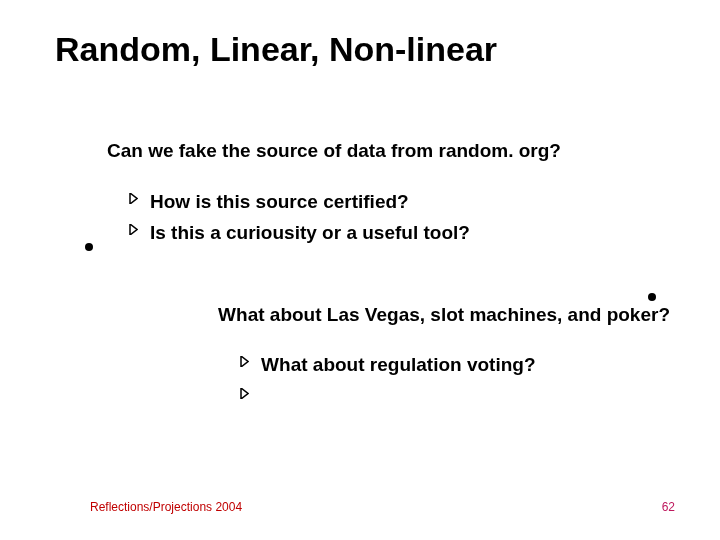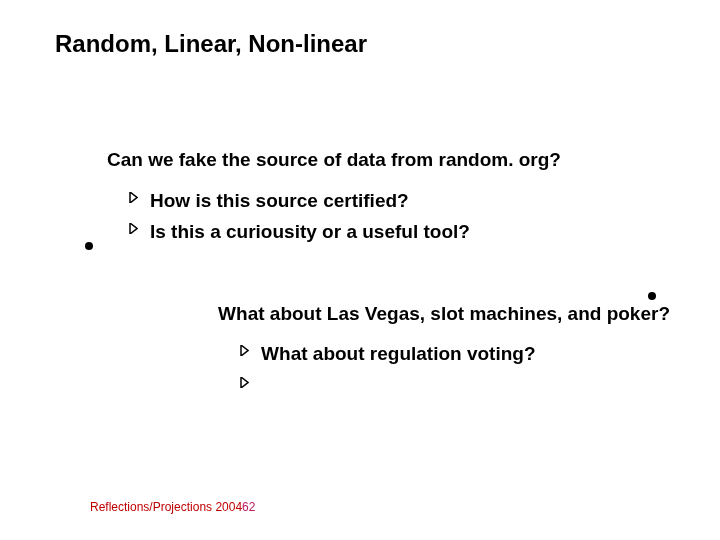--- a/index.html
+++ b/index.html
@@ -4,24 +4,24 @@
 <style>
   * { margin: 0; padding: 0; box-sizing: border-box; }
   html, body { width: 720px; height: 540px; }
   body {
     font-family: Arial, Helvetica, sans-serif;
     background: #ffffff;
     position: relative;
     padding: 30px 50px 0 55px;
   }
   .title {
-    font-size: 24px;
+    font-size: 34px;
     font-weight: bold;
     color: #000;
-    margin-bottom: 88px;
+    margin-bottom: 68px;
   }
   .body {
     padding-left: 30px;
   }
   .top-item {
     display: flex;
     align-items: flex-end;
     margin-bottom: 10px;
   }
   .top-item + .top-item { margin-top: 34px; flex-direction: column; }
@@ -34,21 +34,21 @@
     margin-top: 8px;
     margin-right: 14px;
   }
   .top-text {
     font-size: 19px;
     font-weight: bold;
     color: #000;
     line-height: 1.45;
   }
   .sub-list {
-    margin-top: 13px;
+    margin-top: 23px;
   }
   .sub-item {
     display: flex;
     align-items: flex-start;
     margin-left: 22px;
     margin-bottom: 4px;
   }
   .chevron {
     flex: 0 0 auto;
     margin-top: 5px;
@@ -61,20 +61,21 @@
     color: #000;
     line-height: 1.45;
   }
   .footer {
     position: absolute;
     left: 0;
     right: 0;
     bottom: 26px;
     padding: 0 45px 0 90px;
     display: flex;
+    justify-content: space-between;
     align-items: baseline;
     font-size: 12px;
   }
   .footer-left { color: #c00000; }
   .footer-right { color: #be185d; }
 </style>
 </head>
 <body>
 
 <h1 class="title">Random, Linear, Non-linear</h1>

